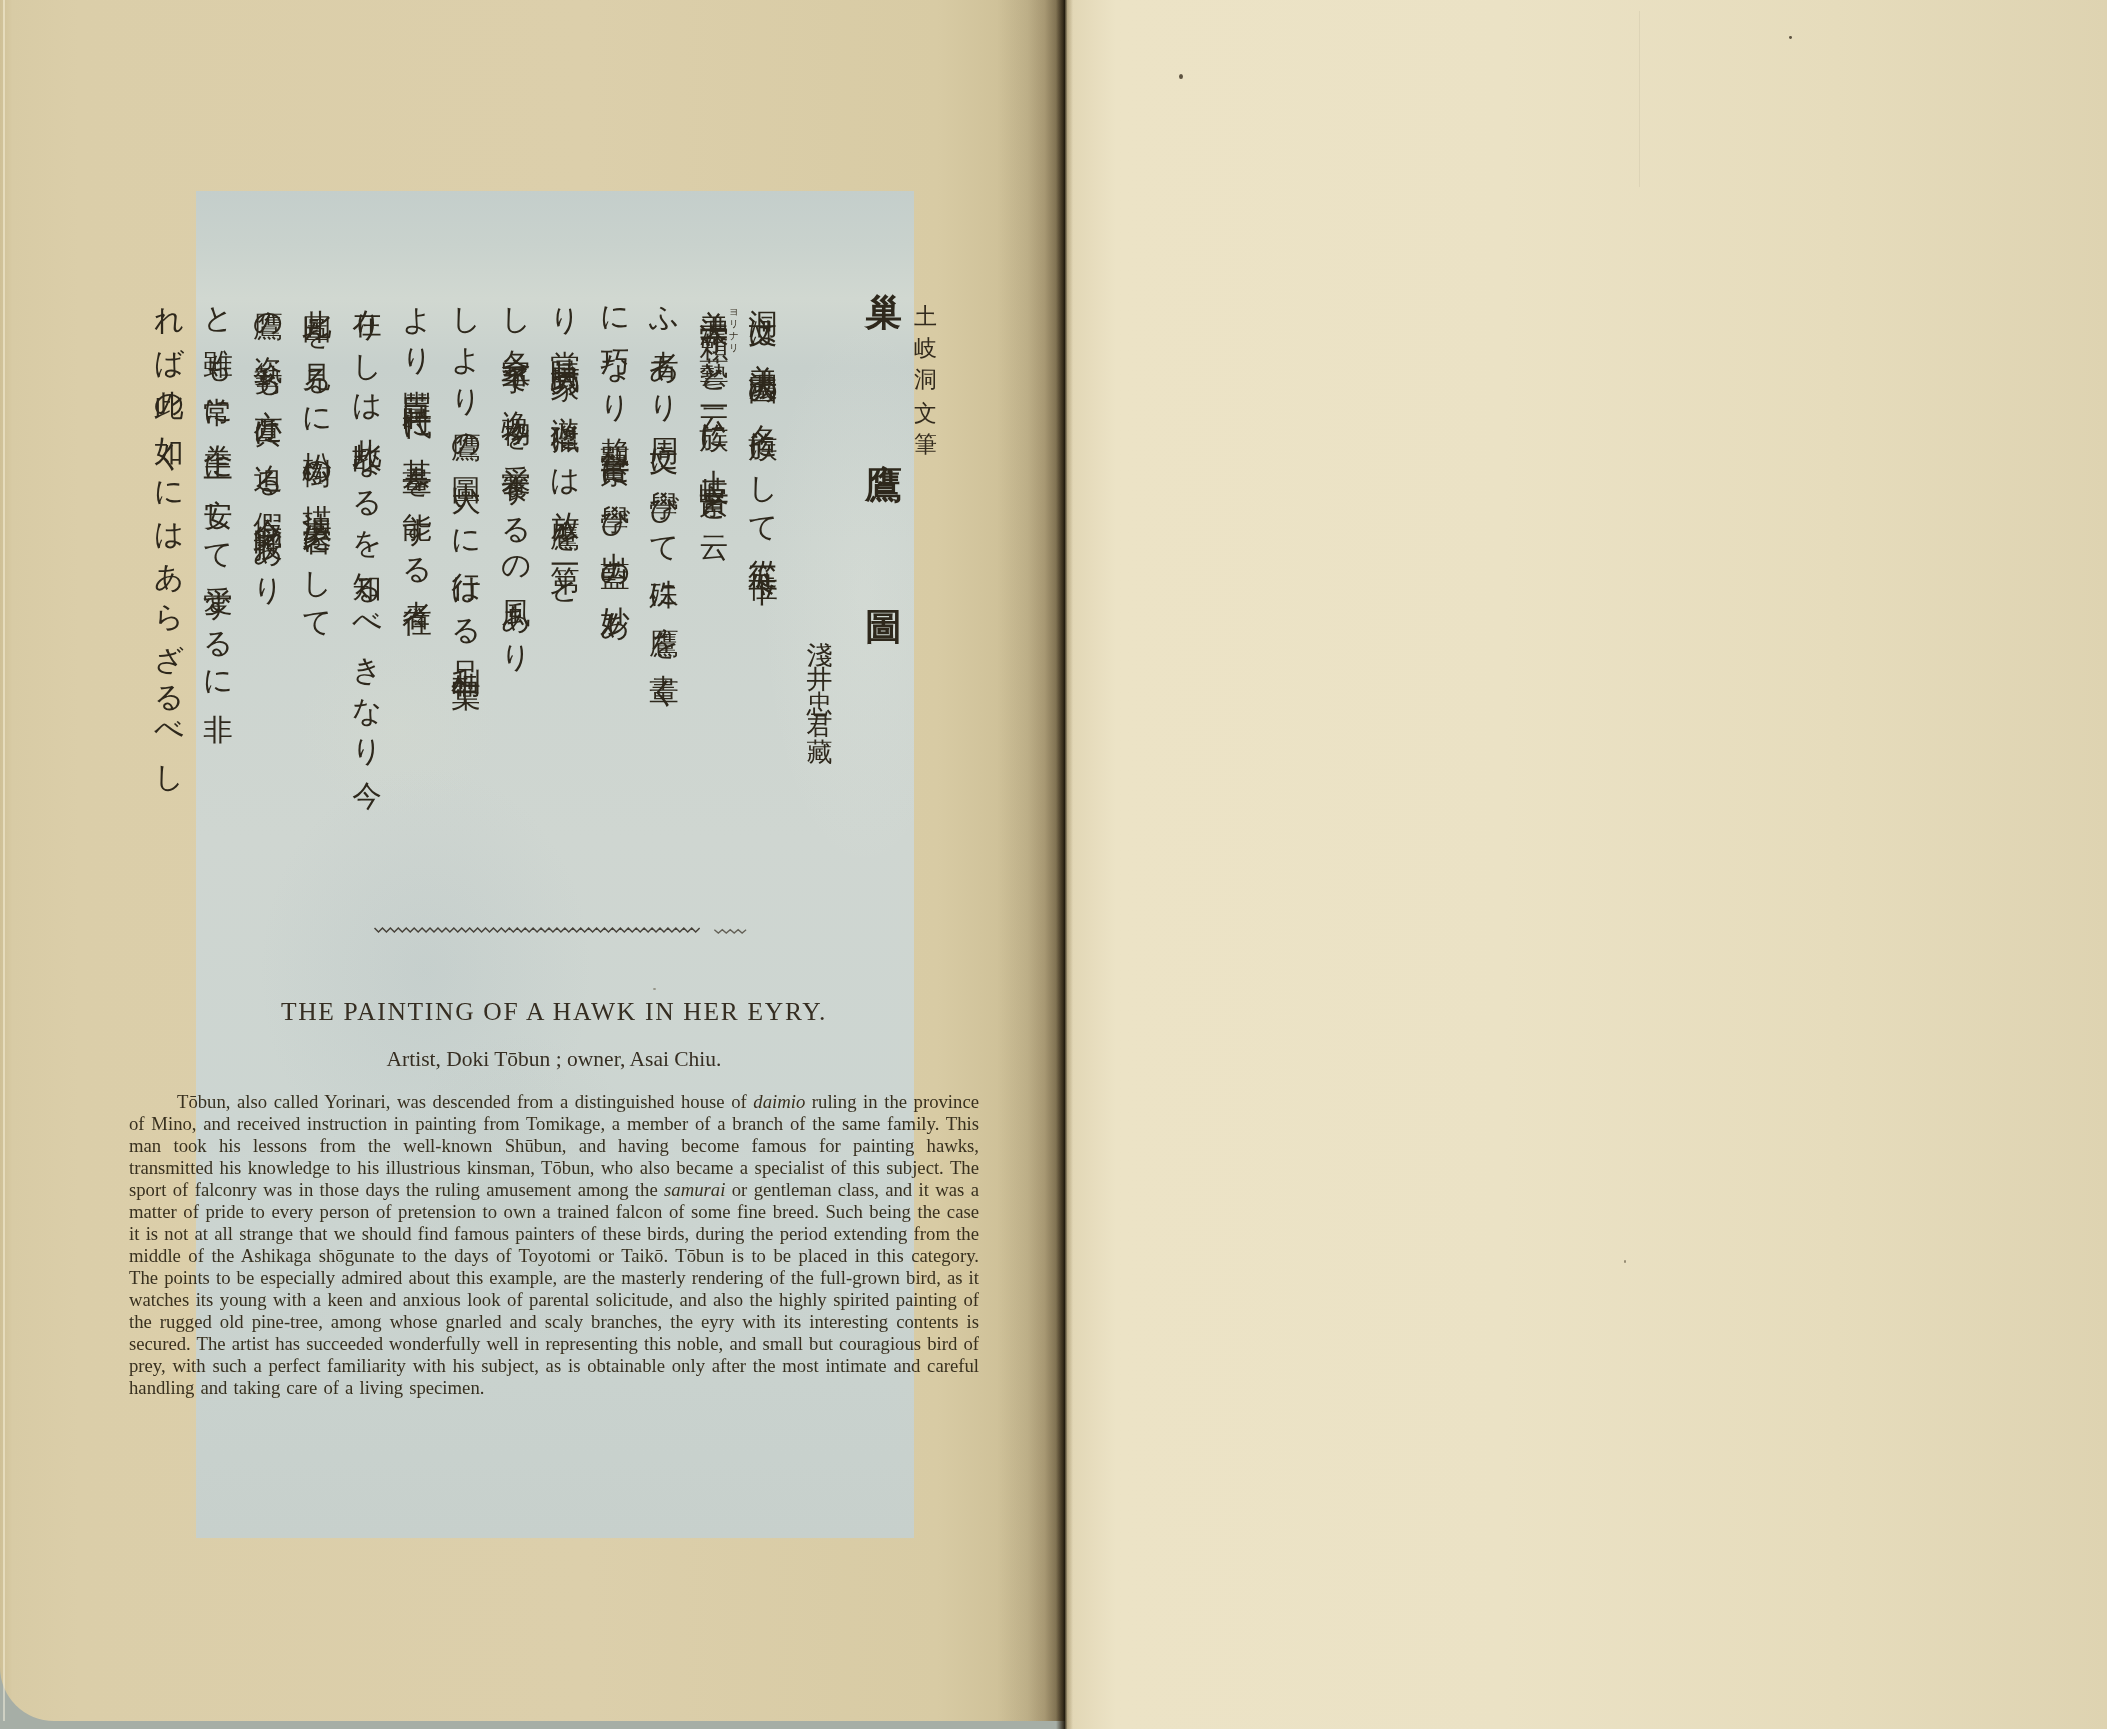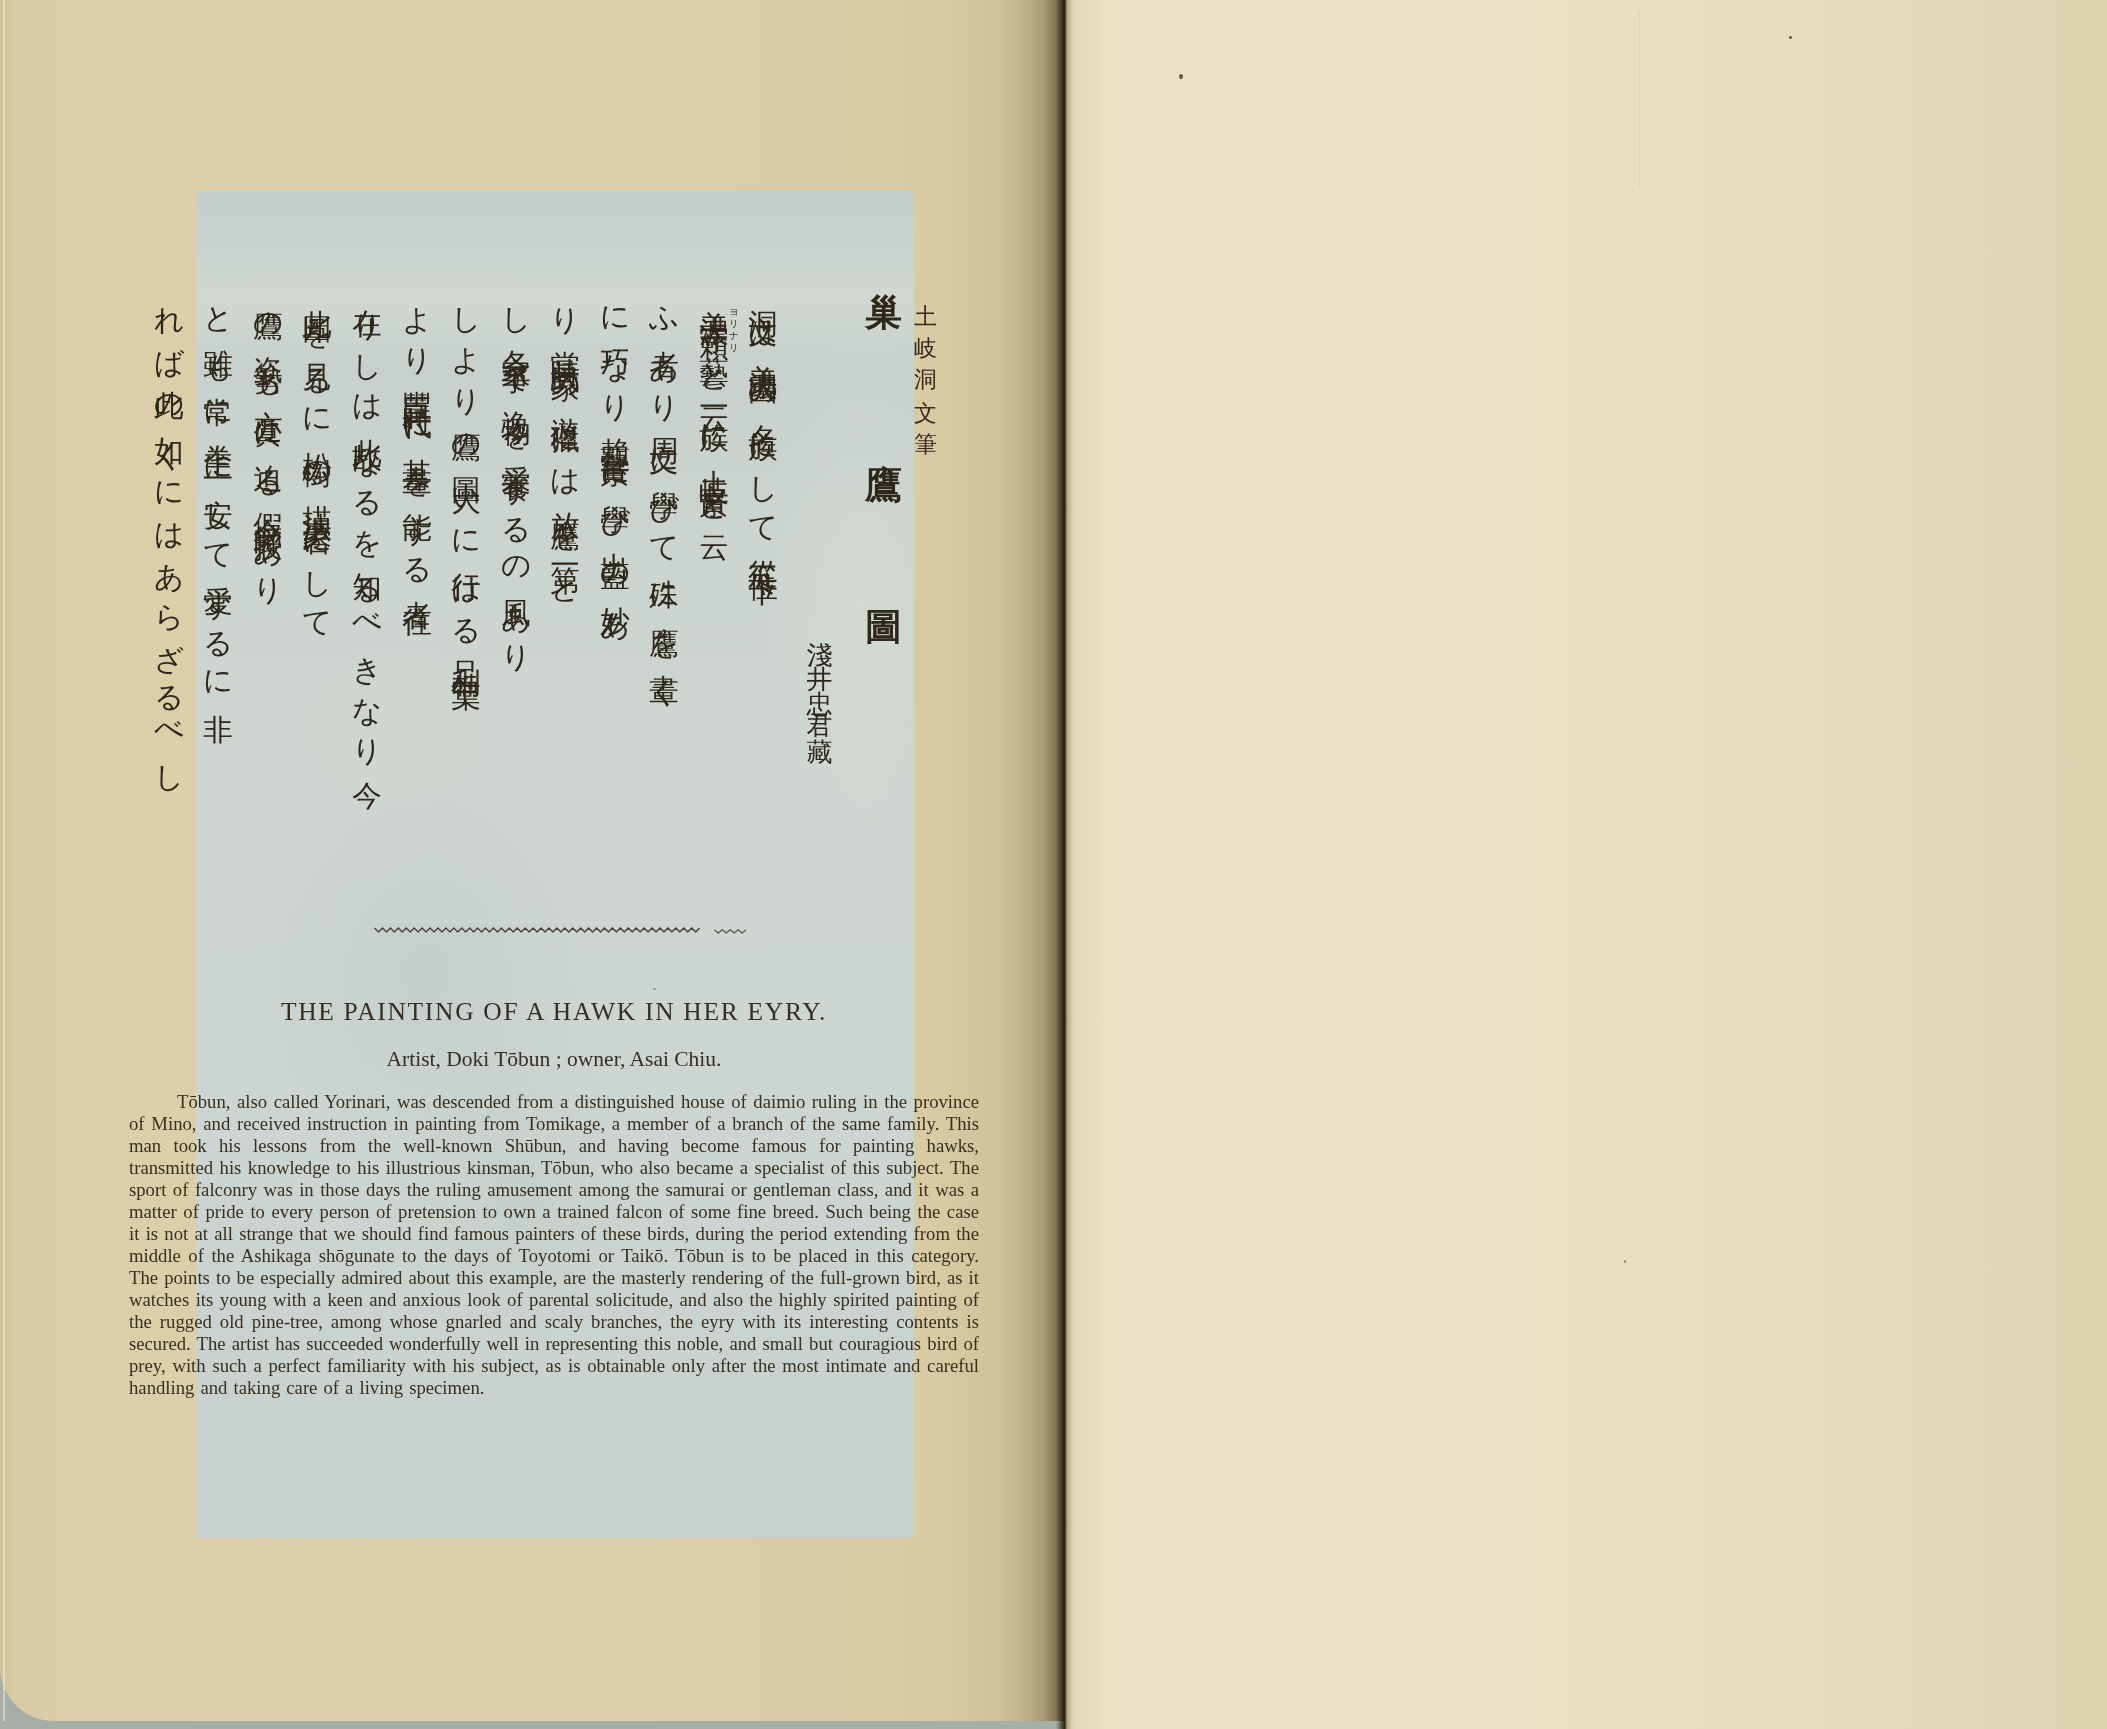--- a/index.html
+++ b/index.html
@@ -43,21 +43,21 @@
   rt{font-size:9.6px;letter-spacing:1.1px;color:#3a3224;}
   
   .divider{position:absolute;left:372px;top:924px;z-index:3;}
   
   .en{position:absolute;z-index:3;color:#362e22;font-family:"Liberation Serif","DejaVu Serif",serif;}
   .en-heading{left:129px;top:997px;width:850px;text-align:center;
     font-size:25.5px;letter-spacing:1.7px;}
   .en-byline{left:129px;top:1047px;width:850px;text-align:center;font-size:21.5px;}
   .en-paragraph{left:129px;top:1091px;width:850px;font-size:18.7px;line-height:22px;
     text-align:justify;text-align-last:left;text-indent:48px;word-spacing:1.4px;color:#38301f;}
-  .en-paragraph .it{}
+  .en-paragraph .it{font-style:italic;}
   
   .speck{position:absolute;border-radius:50%;background:#5d5340;z-index:2;}
   .s1{left:1179px;top:74px;width:4px;height:5.1px;}
   .s2{left:1789px;top:36px;width:2.8px;height:2.8px;}
   .s3{left:1624px;top:1260px;width:2.3px;height:2.8px;opacity:.6;}
   .s4{left:653px;top:988px;width:2.8px;height:2.3px;opacity:.5;}
 </style>
 </head>
 <body>
 

